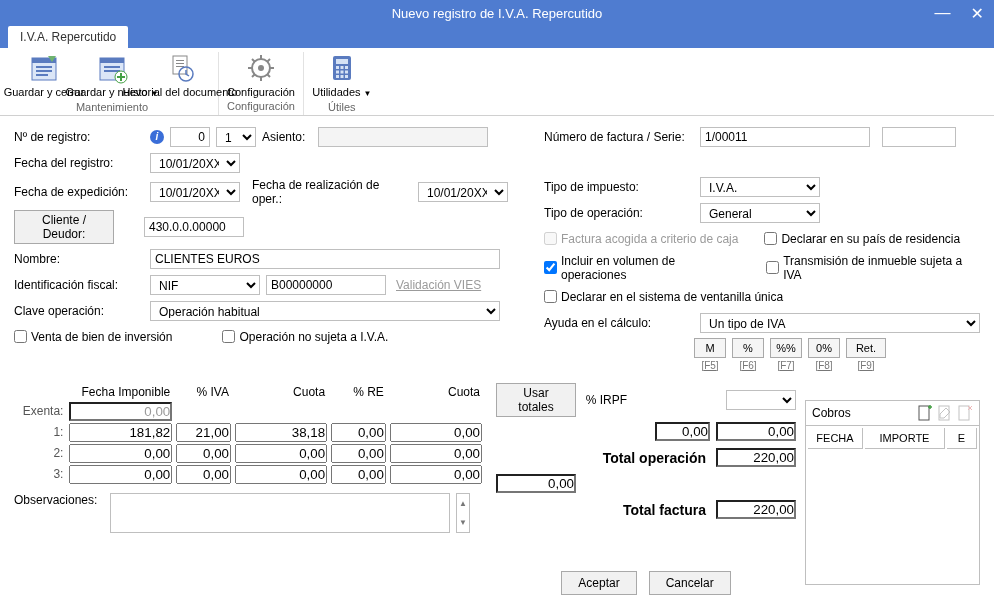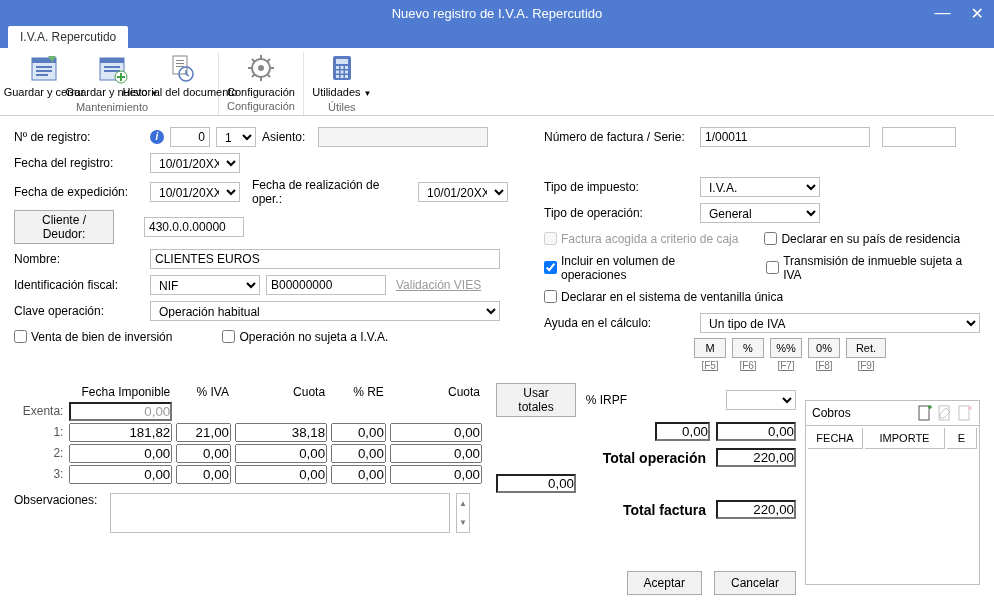--- a/index.html
+++ b/index.html
@@ -367,21 +367,21 @@
         <span class="totlbl bold" style="flex:1">Total operación</span>
         <input class="num" style="width: 80px;" readonly="" value="220,00">
       </div>
       <div class="row">
         <input class="num" style="width: 80px;" readonly="" value="0,00">
       </div>
       <div class="row">
         <span class="totlbl bold" style="flex:1">Total factura</span>
         <input class="num" style="width: 80px;" readonly="" value="220,00">
       </div>
-      <div style="display:flex; gap:12px; justify-content:flex-end; margin-top:50px">
+      <div style="display:flex; gap:12px; justify-content:center; margin-top:50px">
         <button class="btn-main">Aceptar</button>
         <button class="btn-main">Cancelar</button>
       </div>
     </div>
   </div>
 </div>
 
 <div class="cobros">
   <div class="cobros-header">
     <span>Cobros</span>

